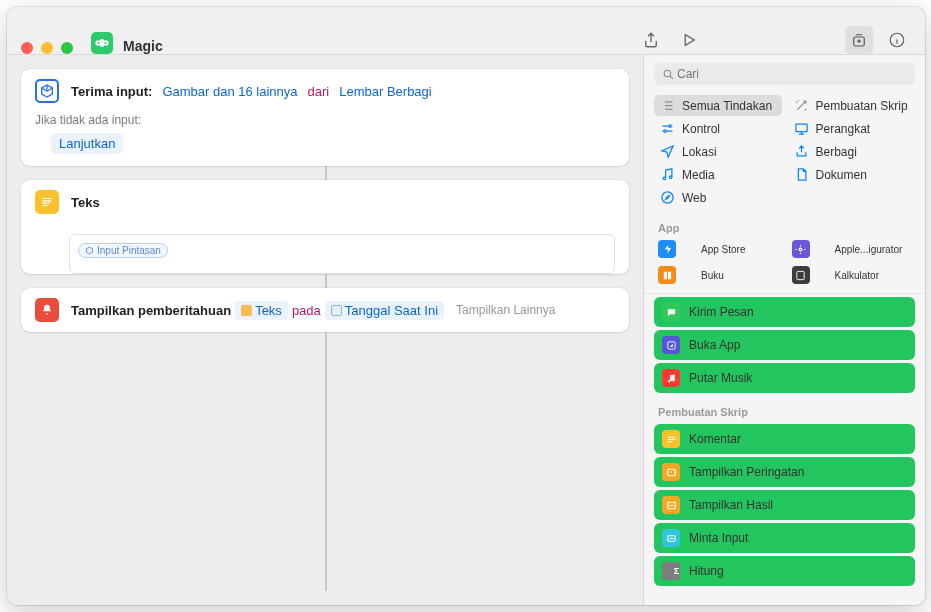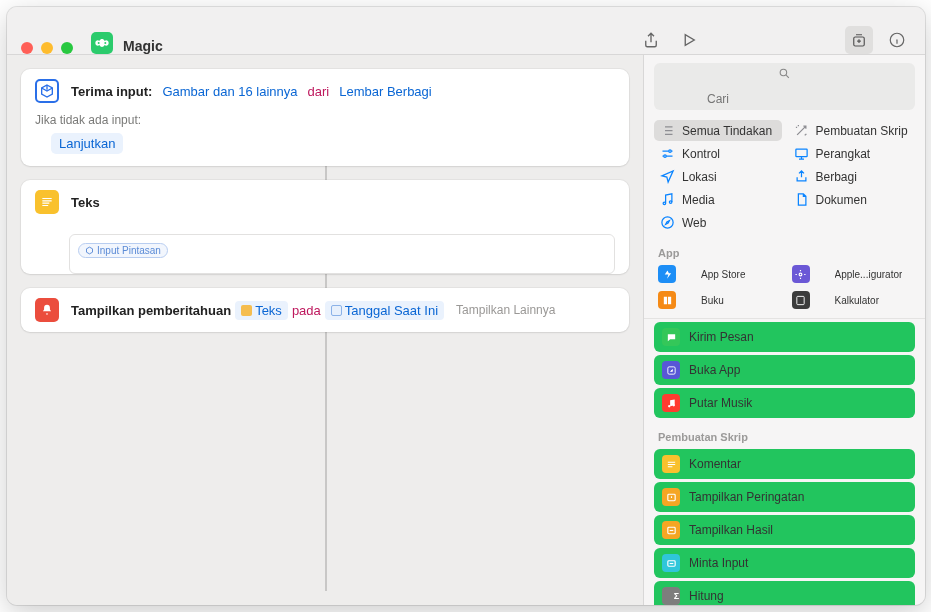--- a/index.html
+++ b/index.html
@@ -33,21 +33,21 @@
     .card-sub { padding: 0 14px 12px 14px; font-size: 13px; color: #333; }
     .continue-btn { display: inline-block; background: #eaf2fd; color: #0a66d4; font-weight: 500; padding: 3px 8px; border-radius: 5px; margin-top: 6px; font-size: 13px; margin-left: 16px; }
     .text-input-area { margin: 10px 14px 14px 48px; border: 1px solid #e2e1e0; border-radius: 6px; padding: 6px 8px; min-height: 40px; }
     .input-pill { display: inline-flex; align-items: center; font-size: 10px; color: #5b8bd6; border: 1px solid #b8cdf0; background: #f2f6fd; border-radius: 9px; padding: 1px 6px; gap: 3px; }
     .show-more { color: #9a9896; font-size: 12px; margin-left: 8px; }
     .mini-icon { width: 11px; height: 11px; background: #f5bd4f; border-radius: 2px; display: inline-block; }
     .mini-icon-cal { width: 11px; height: 11px; background: #e7f0fc; border: 1px solid #8bb2e8; border-radius: 2px; display: inline-block; }
     
     .sidebar { width: 282px; background: #f6f5f5; border-left: 1px solid #d8d7d7; display: flex; flex-direction: column; overflow: hidden; }
     .side-top { padding: 8px 10px 4px; }
-    .search-wrap { display: flex; align-items: center; background: #eaeae9; border-radius: 6px; padding: 4px 8px; gap: 12px; flex-direction: column; }
+    .search-wrap { display: flex; align-items: center; background: #eaeae9; border-radius: 6px; padding: 4px 8px; gap: 2px; }
     .search-wrap input { border: none; background: transparent; outline: none; font-size: 12px; color: #666; flex: 1; }
     .cat-grid { display: grid; grid-template-columns: 1fr 1fr; gap: 2px 6px; padding: 6px 10px; }
     .cat-item { display: flex; align-items: center; gap: 7px; padding: 3px 6px; border-radius: 5px; font-size: 12px; color: #333; }
     .cat-item.selected { background: #dddcdb; }
     .cat-icon { width: 15px; height: 15px; display: flex; align-items: center; justify-content: center; flex-shrink: 0; }
     .section-header { font-size: 11px; font-weight: 600; color: #9b9a99; padding: 8px 14px 3px; }
     .action-list { padding: 0 10px 10px; overflow-y: auto; flex: 1; }
     .action-item { display: flex; align-items: center; gap: 9px; background: #22c55e; border-radius: 6px; padding: 6px 8px; margin: 3px 0; font-size: 12px; color: #333; }
     .app-list { padding: 0 10px; display: grid; grid-template-columns: 1fr 1fr; gap: 2px 6px; }
     .app-item { display: flex; align-items: center; gap: 25px; padding: 3px 4px; font-size: 10px; color: #333; overflow: hidden; white-space: nowrap; }

